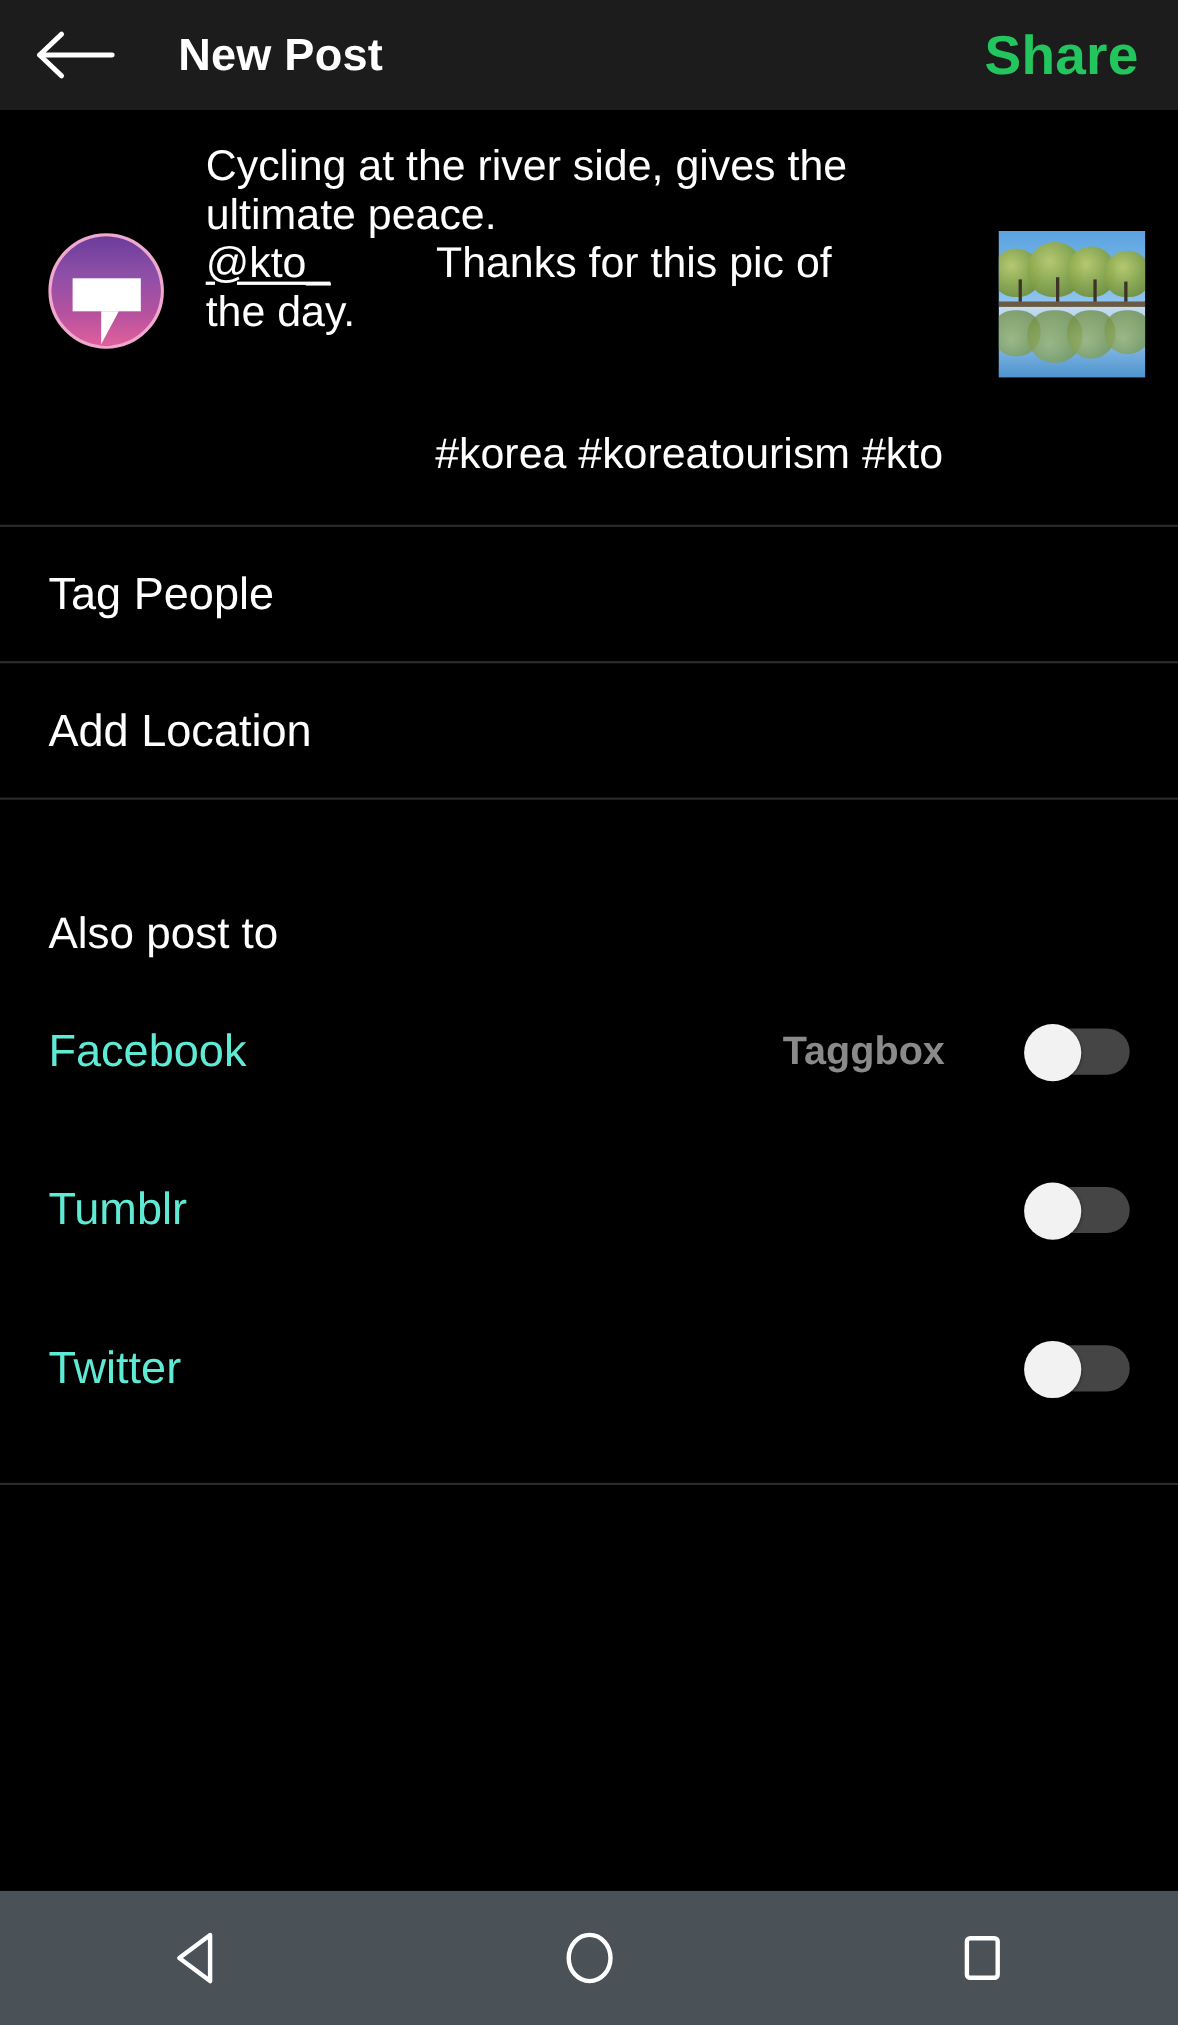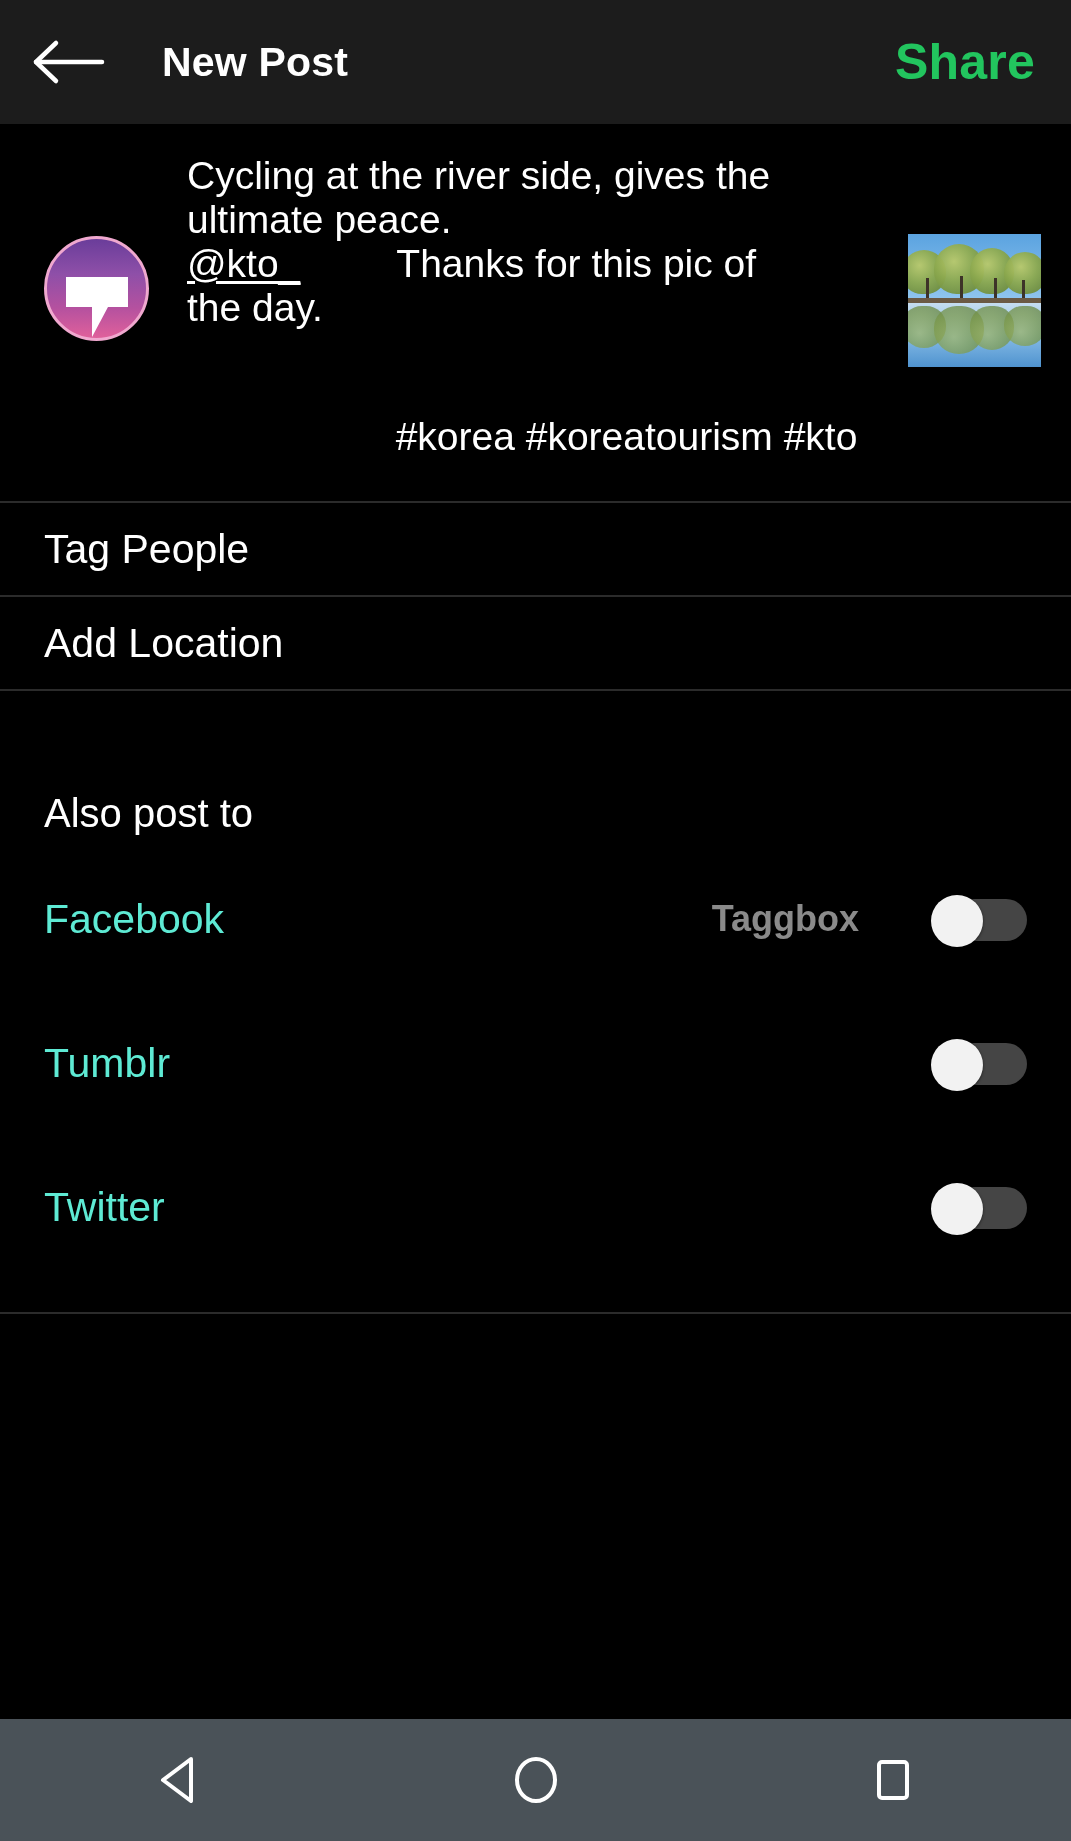--- a/index.html
+++ b/index.html
@@ -11,21 +11,21 @@
   }
   .screen {
     position:relative;
     width:1071px; height:1841px;
     background:#000;
     display:flex; flex-direction:column;
   }
 
   
   .header {
-    height:124px;
+    height:100px;
     background:#1c1c1c;
     display:flex; align-items:center;
     padding:0 36px 0 30px;
     flex:0 0 auto;
   }
   .back-arrow {
     width:78px; height:60px;
     display:flex; align-items:center; justify-content:center;
     cursor:pointer;
   }
@@ -135,21 +135,21 @@
     font-size:39px;
     line-height:44px;
     padding-left:182px;
     padding-top:48px;
     text-align:center;
   }
 
   
   .divider { height:2px; background:#2b2b2b; width:100%; flex:0 0 auto; }
   .nav-row {
-    height:92px;
+    height:122px;
     display:flex; align-items:center;
     padding:0 44px;
     cursor:pointer;
     flex:0 0 auto;
   }
   .nav-row-label {
     color:#fff;
     font-size:41px;
   }
 

